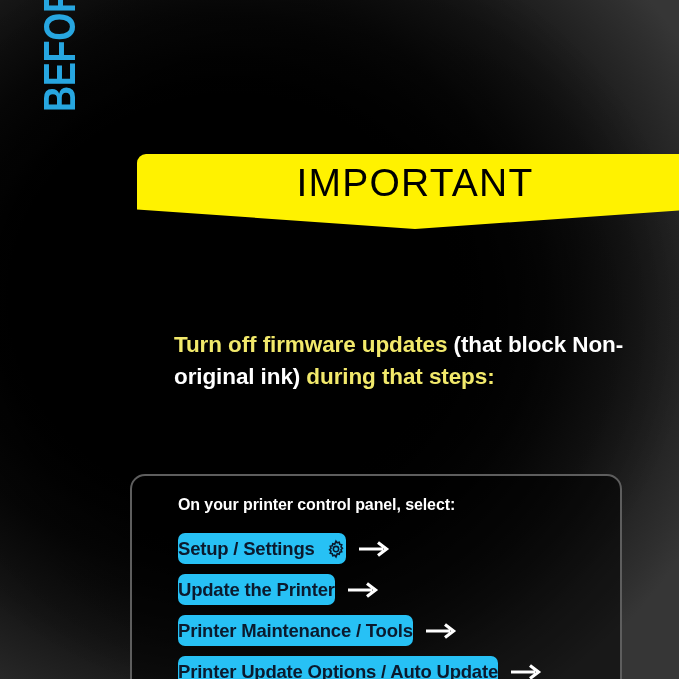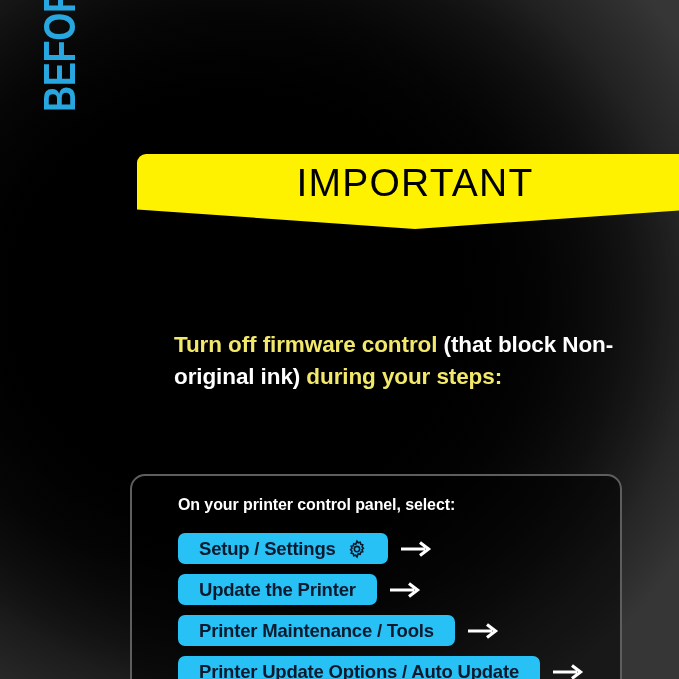--- a/index.html
+++ b/index.html
@@ -130,21 +130,21 @@
     align-items: center;
     margin-bottom: 9px;
     height: 32px;
   }
   .pill {
     display: inline-flex;
     align-items: center;
     background: #27C1F5;
     color: #0B1A2E;
     border-radius: 7px;
-    padding: 0 21px;
+    padding: 0 0;
     height: 31px;
     font-size: 18.5px;
     font-weight: bold;
     letter-spacing: -0.2px;
     white-space: pre;
   }
   .gear {
     margin-left: 11px;
     display: inline-flex;
     align-items: center;
@@ -164,21 +164,21 @@
   <div class="side-title">
     <span>BEFORE THE INSTALLATION</span>
   </div>
 
   <div class="banner">
     <div class="banner-shape"></div>
     <div class="banner-text">IMPORTANT</div>
   </div>
 
   <div class="intro">
-    <span>Turn off firmware control </span><span class="w">(that block Non-original ink) </span><span>during your steps:</span>
+    <span>Turn off firmware updates </span><span class="w">(that block Non-original ink) </span><span>during that steps:</span>
   </div>
 
   <div class="panel">
 
     <div class="panel-head">On your printer control panel, select:</div>
 
     <div class="steps">
 
       <div class="step-row">
         <span class="pill">

